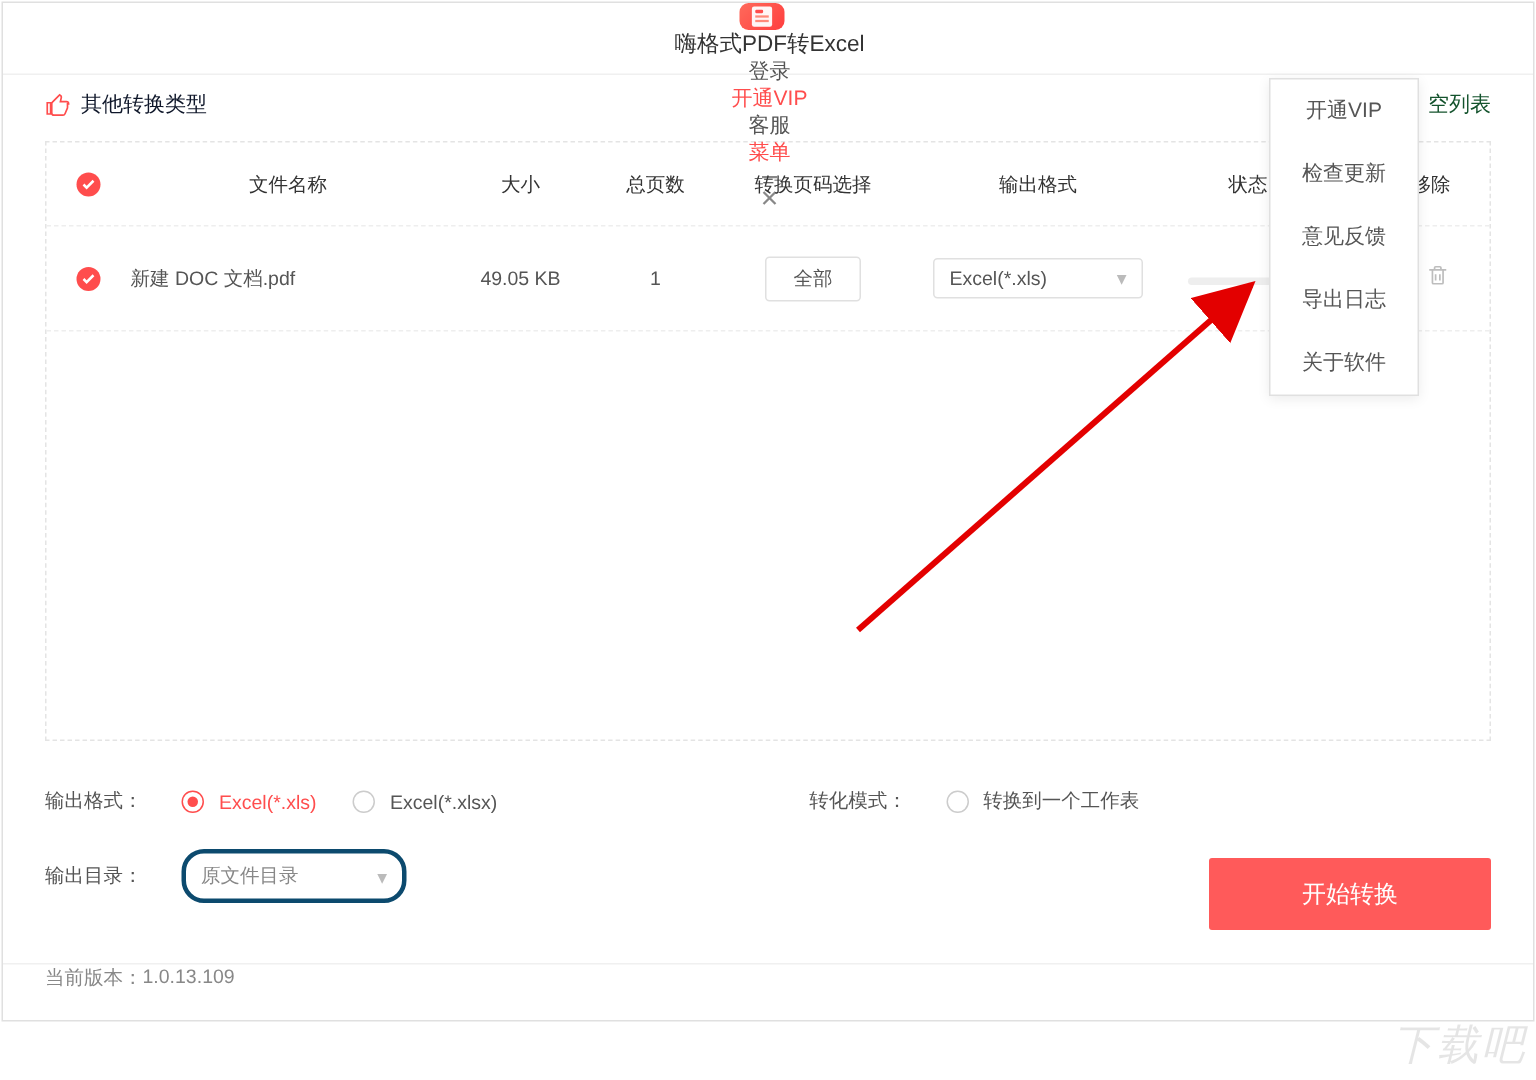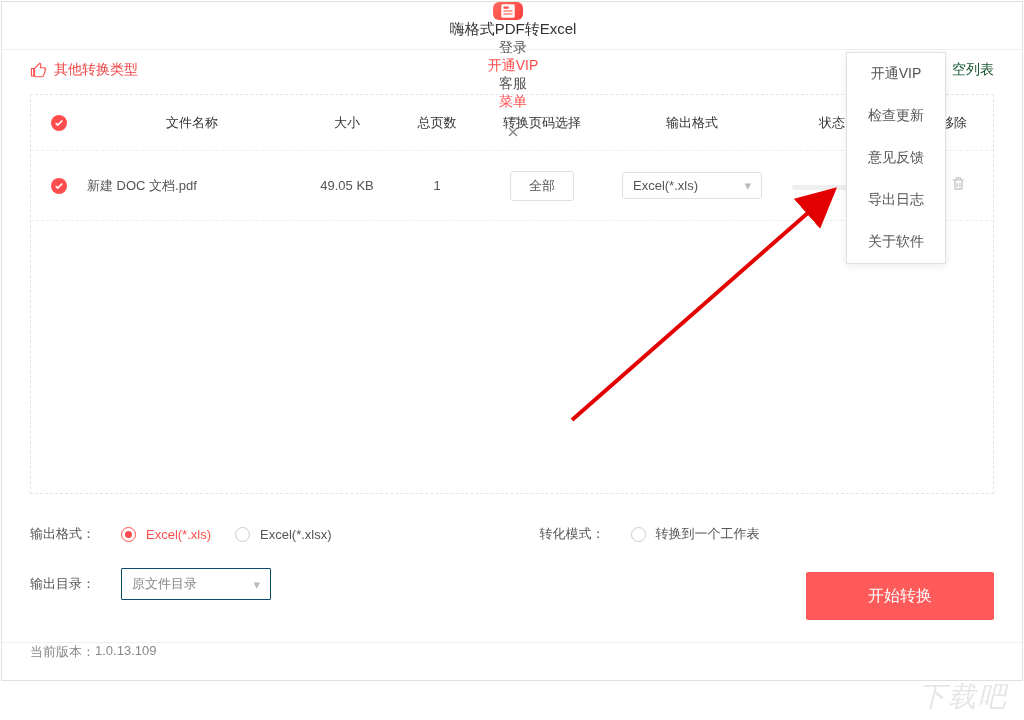--- a/index.html
+++ b/index.html
@@ -12,21 +12,21 @@
 .logo svg { width: 18px; height: 18px; }
 .app-title { font-size: 15px; font-weight: 500; color: #333; }
 .title-spacer { flex: 1; }
 .nav-link { margin: 0 12px; font-size: 14px; color: #555; cursor: pointer; }
 .nav-link.accent { color: #ff4d4d; }
 .win-btn { width: 36px; height: 28px; display: flex; align-items: center; justify-content: center; color: #888; cursor: pointer; }
 
 
 .toolbar-row { display: flex; align-items: center; height: 40px; padding: 0 28px; position: relative; }
 .thumb-icon { display: inline-flex; margin-right: 6px; }
-.other-conv { color: #ef4444; font-size: 14px; display: flex; align-items: center; }
+.other-conv { color: #0f172a; font-size: 14px; display: flex; align-items: center; }
 .clear-list { position: absolute; right: 28px; color: #14532d; font-size: 14px; }
 
 
 .table-wrap { margin: 4px 28px 0 28px; border: 1px dashed #e4e4e4; height: 400px; background: #fff; }
 .table-head { display: flex; align-items: center; height: 56px; border-bottom: 1px dashed #eee; padding: 0 20px; color: #333; }
 .table-row { display: flex; align-items: center; height: 70px; border-bottom: 1px dashed #eee; padding: 0 20px; color: #555; }
 .col-check { width: 36px; display: flex; align-items: center; justify-content: flex-start; }
 .col-name { width: 210px; }
 .col-size { width: 100px; text-align: center; }
 .col-pages { width: 80px; text-align: center; }
@@ -50,30 +50,30 @@
 
 
 .opts { padding: 20px 28px 0 28px; }
 .opt-row { display: flex; align-items: center; height: 40px; gap: 24px; }
 .opt-label { color: #555; margin-right: 2px; }
 .radio { width: 15px; height: 15px; border: 1.5px solid #ccc; border-radius: 50%; display: inline-flex; align-items: center; justify-content: center; margin-right: 4px; vertical-align: -3px; }
 .radio.checked { border-color: #ff4d4d; }
 .radio.checked .dot { width: 7px; height: 7px; background: #ff4d4d; border-radius: 50%; }
 .radio-wrap { display: inline-flex; align-items: center; gap: 6px; color: #555; cursor: pointer; }
 .radio-wrap.accent { color: #ff4d4d; }
-.sel-outdir { border: 1px solid #0c4a6e; border-radius: 1px; padding: 6px 10px; font-size: 13px; color: #888; display: inline-flex; align-items:center; gap: 30px; width: 150px; justify-content: space-between; cursor:pointer; }
+.sel-outdir { border: 3px solid #0c4a6e; border-radius: 15px; padding: 6px 10px; font-size: 13px; color: #888; display: inline-flex; align-items:center; gap: 30px; width: 150px; justify-content: space-between; cursor:pointer; }
 .big-btn { position: absolute; right: 28px; bottom: 60px; width: 188px; height: 48px; background: #ff5a5a; color: #fff; font-size: 16px; display:flex; align-items:center; justify-content:center; border-radius: 2px; cursor:pointer; }
 
 .version-bar { position: absolute; bottom: 0; left: 0; right: 0; height: 38px; padding: 0 28px; display: flex; align-items: flex-start; color: #888; border-top: 1px solid #f0f0f0; font-size: 13px; }
 
 
 .arrow-svg { position: absolute; left: 550px; top: 178px; pointer-events: none; z-index: 5; }
 
 
-.watermark { position: absolute; right: 16px; bottom: 4px; font-size: 28px; color: rgba(0,0,0,0.1); font-style: italic; font-family: "STKaiti","KaiTi",serif; letter-spacing: 2px; pointer-events:none; }
+.watermark { position: absolute; right: 6px; bottom: 4px; font-size: 28px; color: rgba(0,0,0,0.1); font-style: italic; font-family: "STKaiti","KaiTi",serif; letter-spacing: 2px; pointer-events:none; }
 </style>
 </head>
 <body>
 
 <div class="frame">
 
   <div class="dropdown">
     <div class="dropdown-item">开通VIP</div>
     <div class="dropdown-item">检查更新</div>
     <div class="dropdown-item">意见反馈</div>

